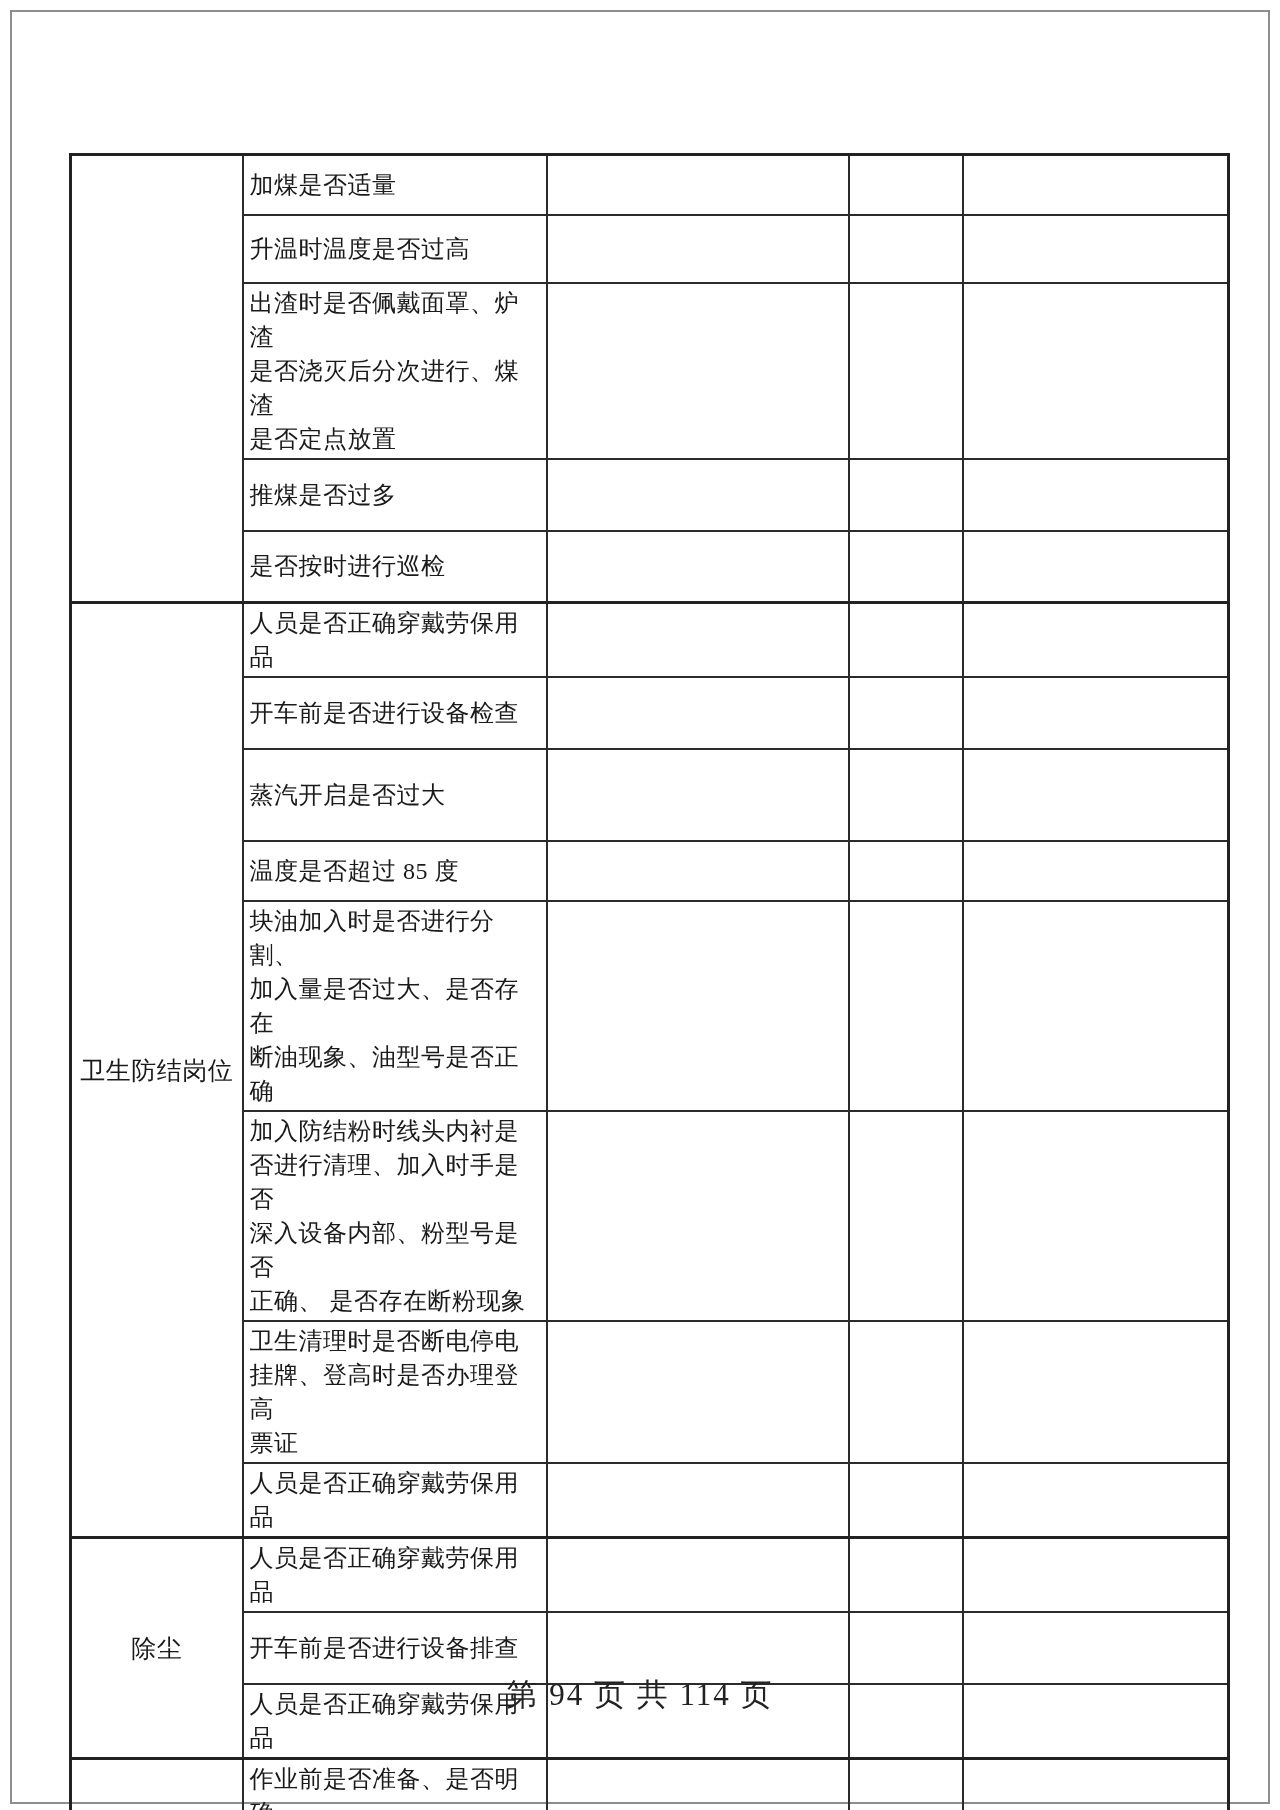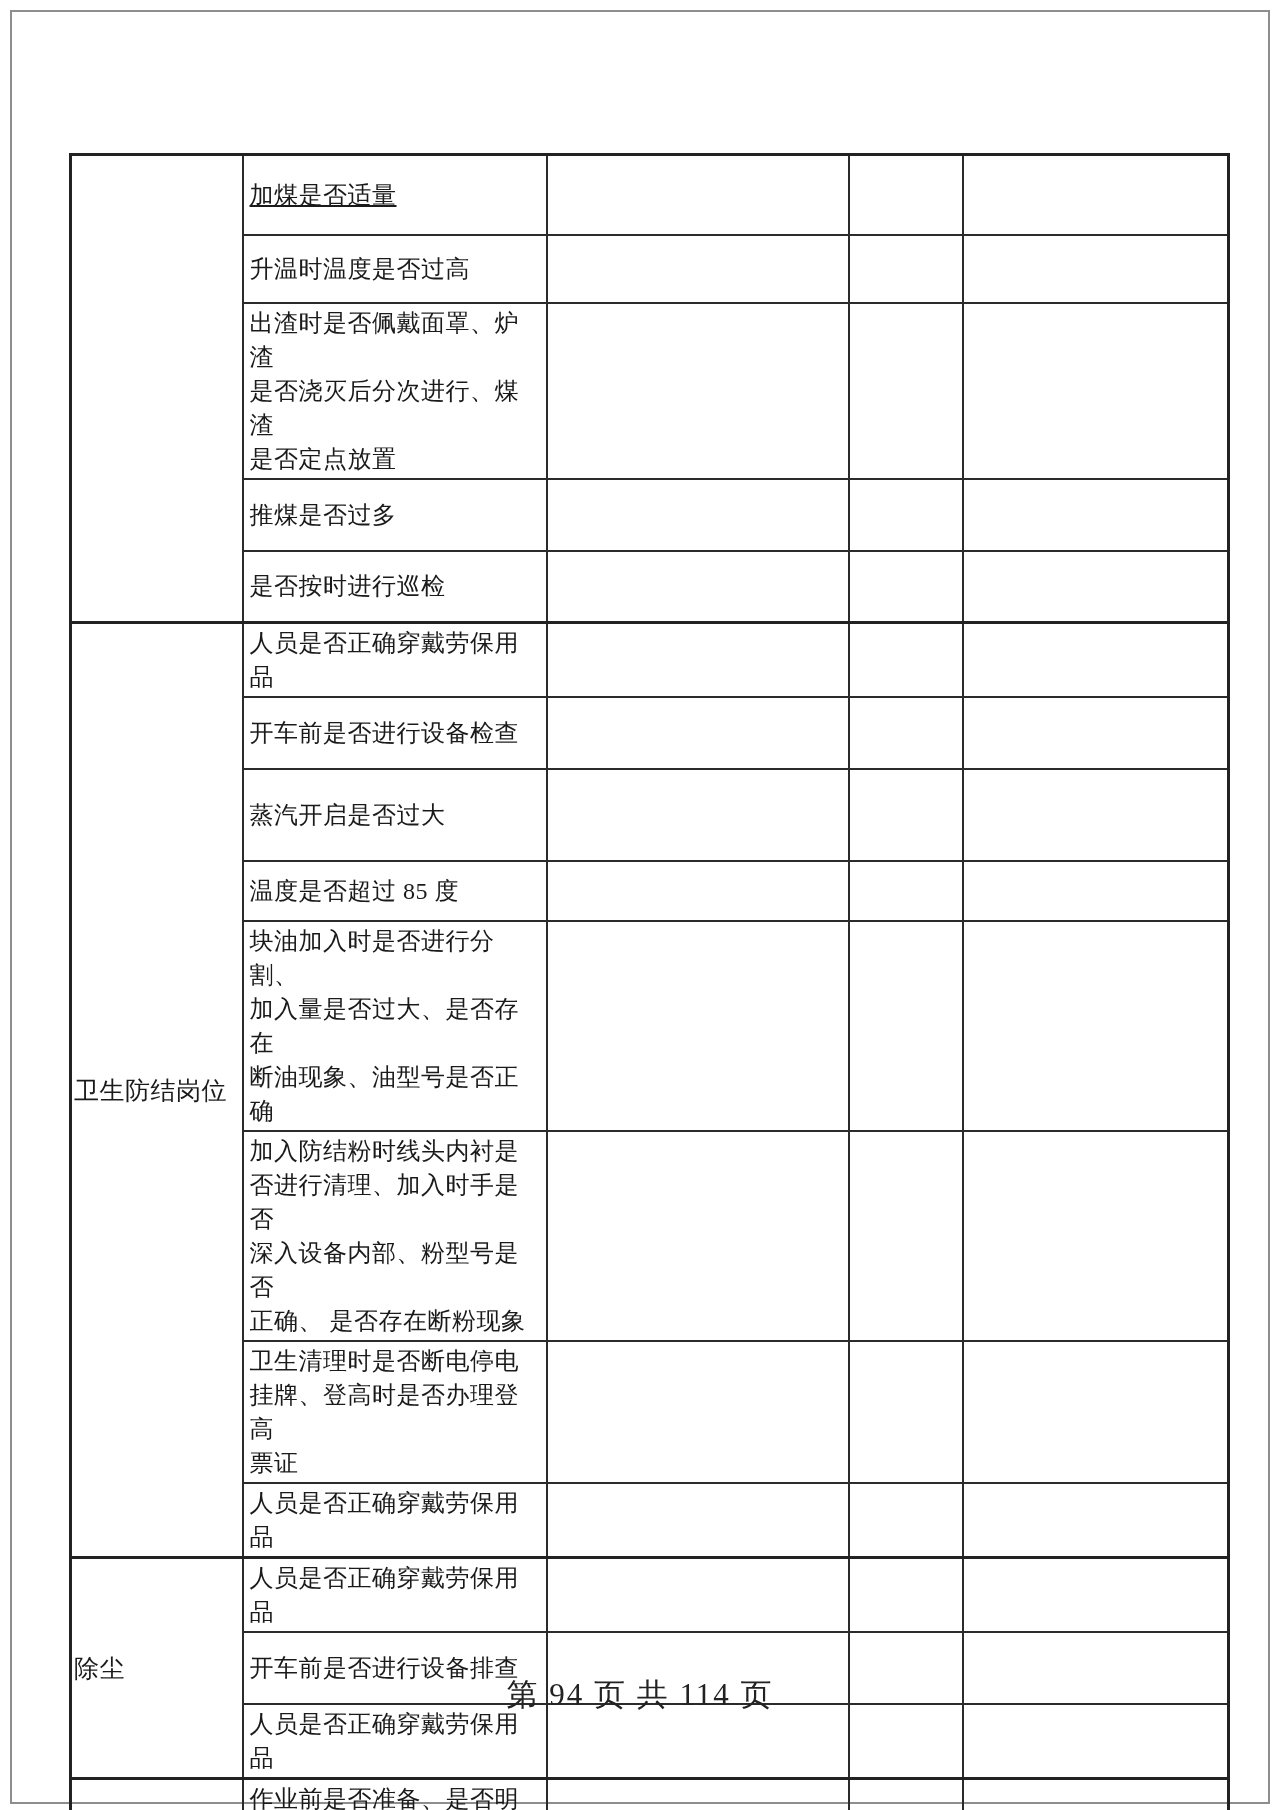--- a/index.html
+++ b/index.html
@@ -31,21 +31,21 @@
   }
   table.checklist td {
     border: 2px solid #2b2b2b;
     vertical-align: middle;
     overflow: hidden;
   }
   table.checklist tr.section-start > td {
     border-top: 3px solid #222222;
   }
   td.label-cell {
-    text-align: left;
+    text-align: center;
     font-size: 25px;
     padding: 2px 2px;
     letter-spacing: 0.5px;
   }
   td.item-cell {
     font-size: 24px;
     line-height: 34px;
     padding: 2px 4px 2px 6px;
     white-space: pre-line;
     letter-spacing: 0.5px;
@@ -84,21 +84,21 @@
 
   <table class="checklist">
     <colgroup>
       <col style="width:172px">
       <col style="width:304px">
       <col style="width:302px">
       <col style="width:114px">
       <col style="width:266px">
     </colgroup>
     <tbody id="table-body">
-        <tr style="height: 80px; text-decoration: underline;">
+        <tr style="height: 60px;">
           <td class="label-cell" rowspan="5"></td>
           <td class="item-cell">加煤是否适量</td>
           <td></td>
           <td></td>
           <td></td>
         </tr>
         <tr style="height: 68px;">
           <td class="item-cell">升温时温度是否过高</td>
           <td></td>
           <td></td>

